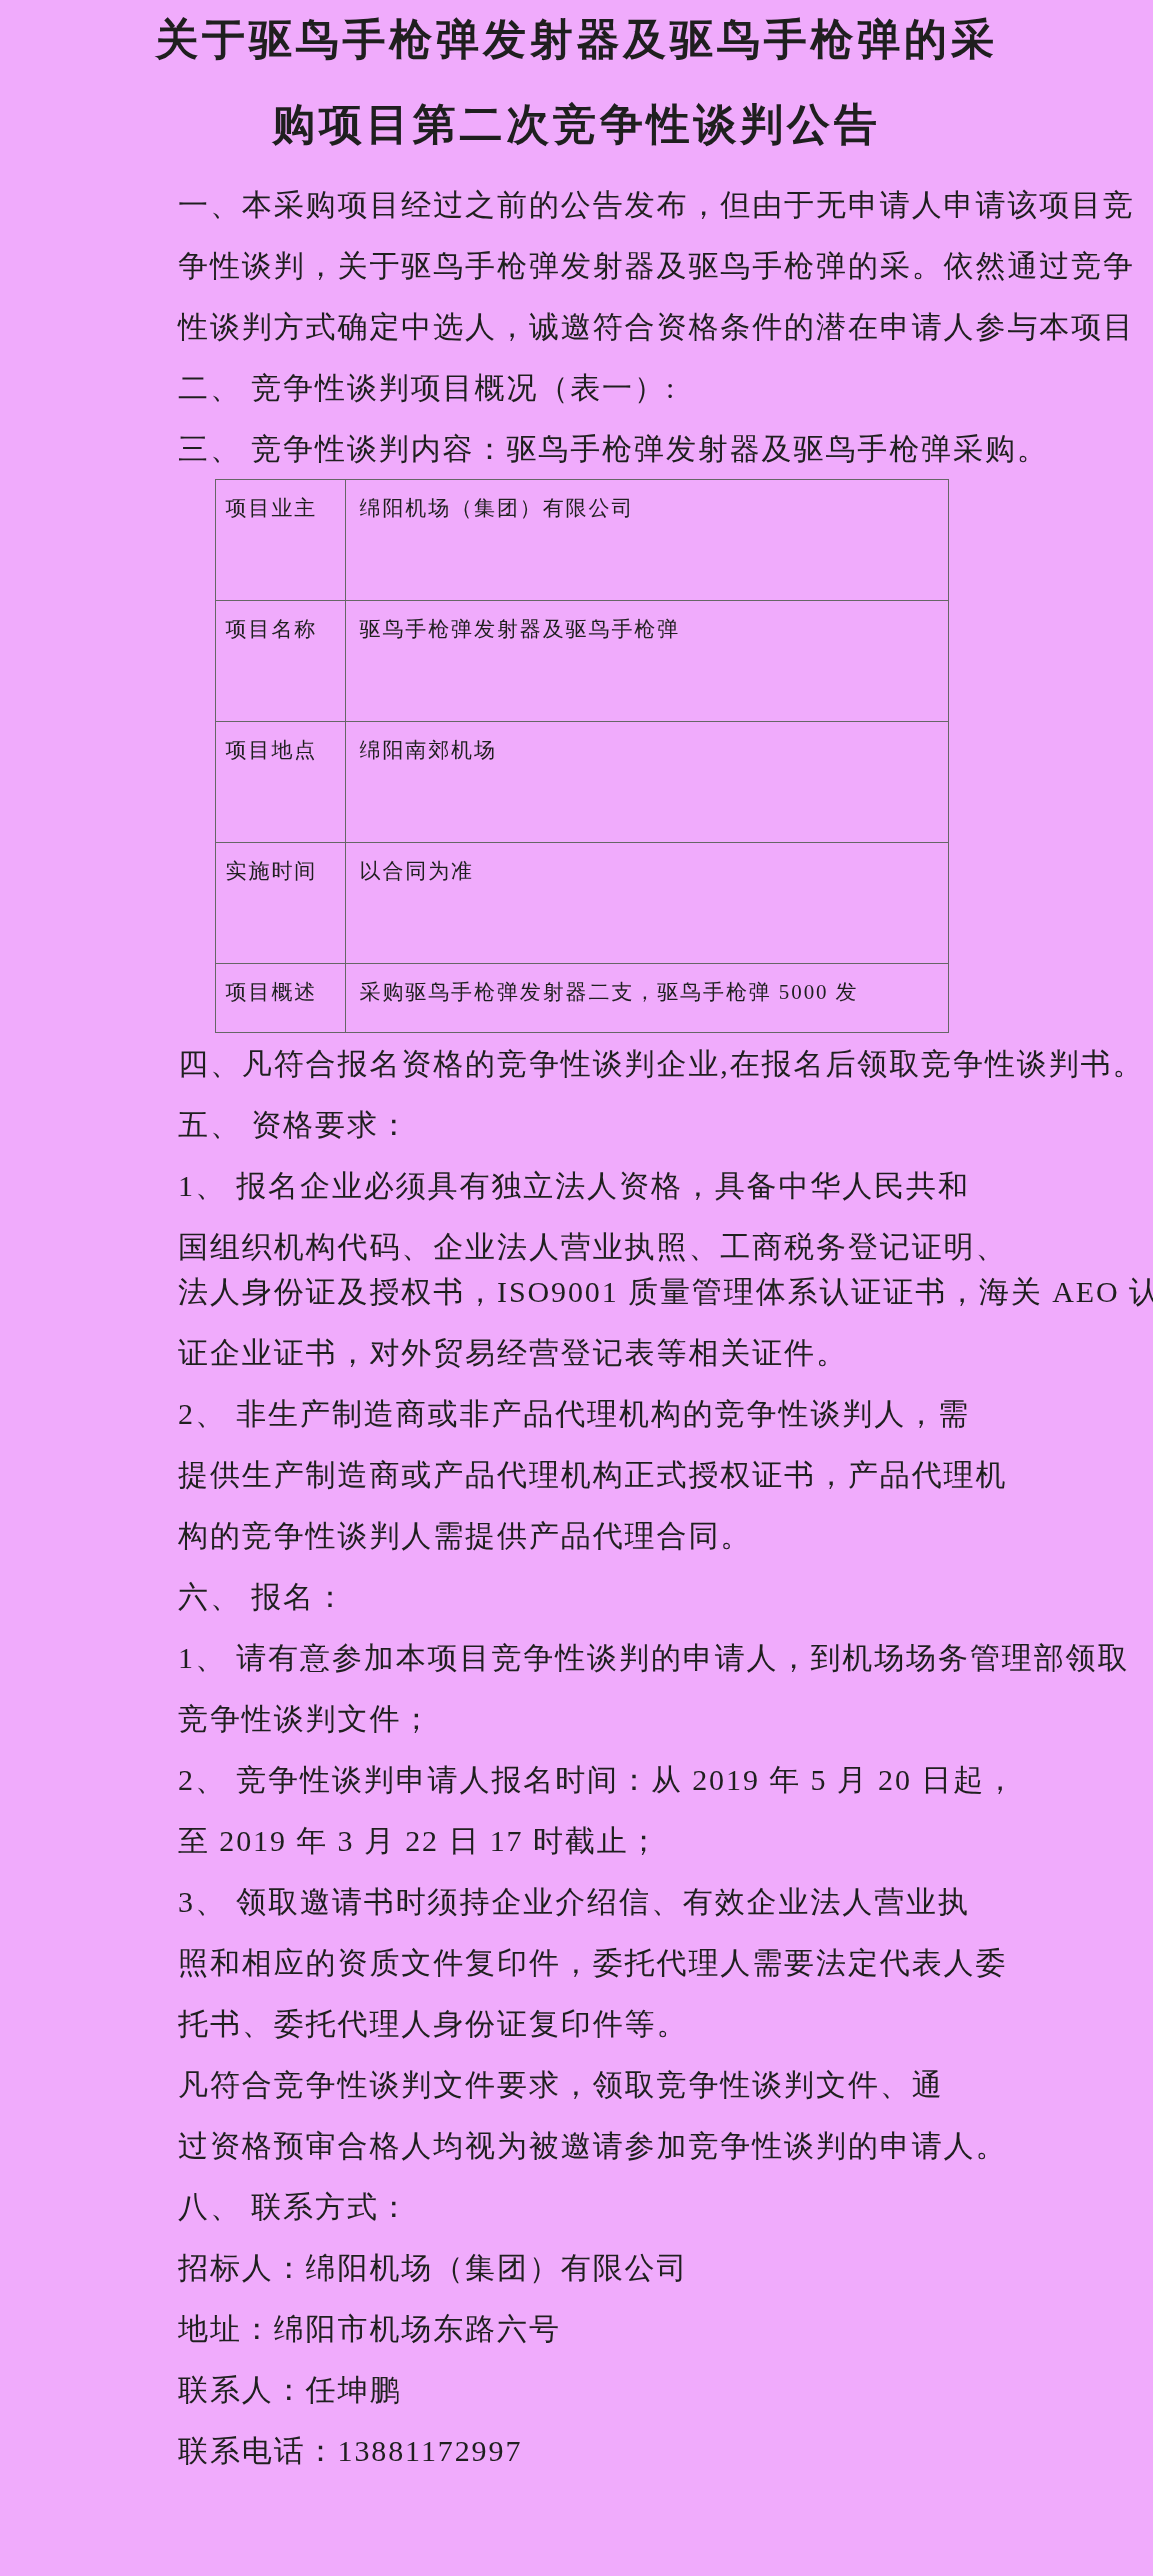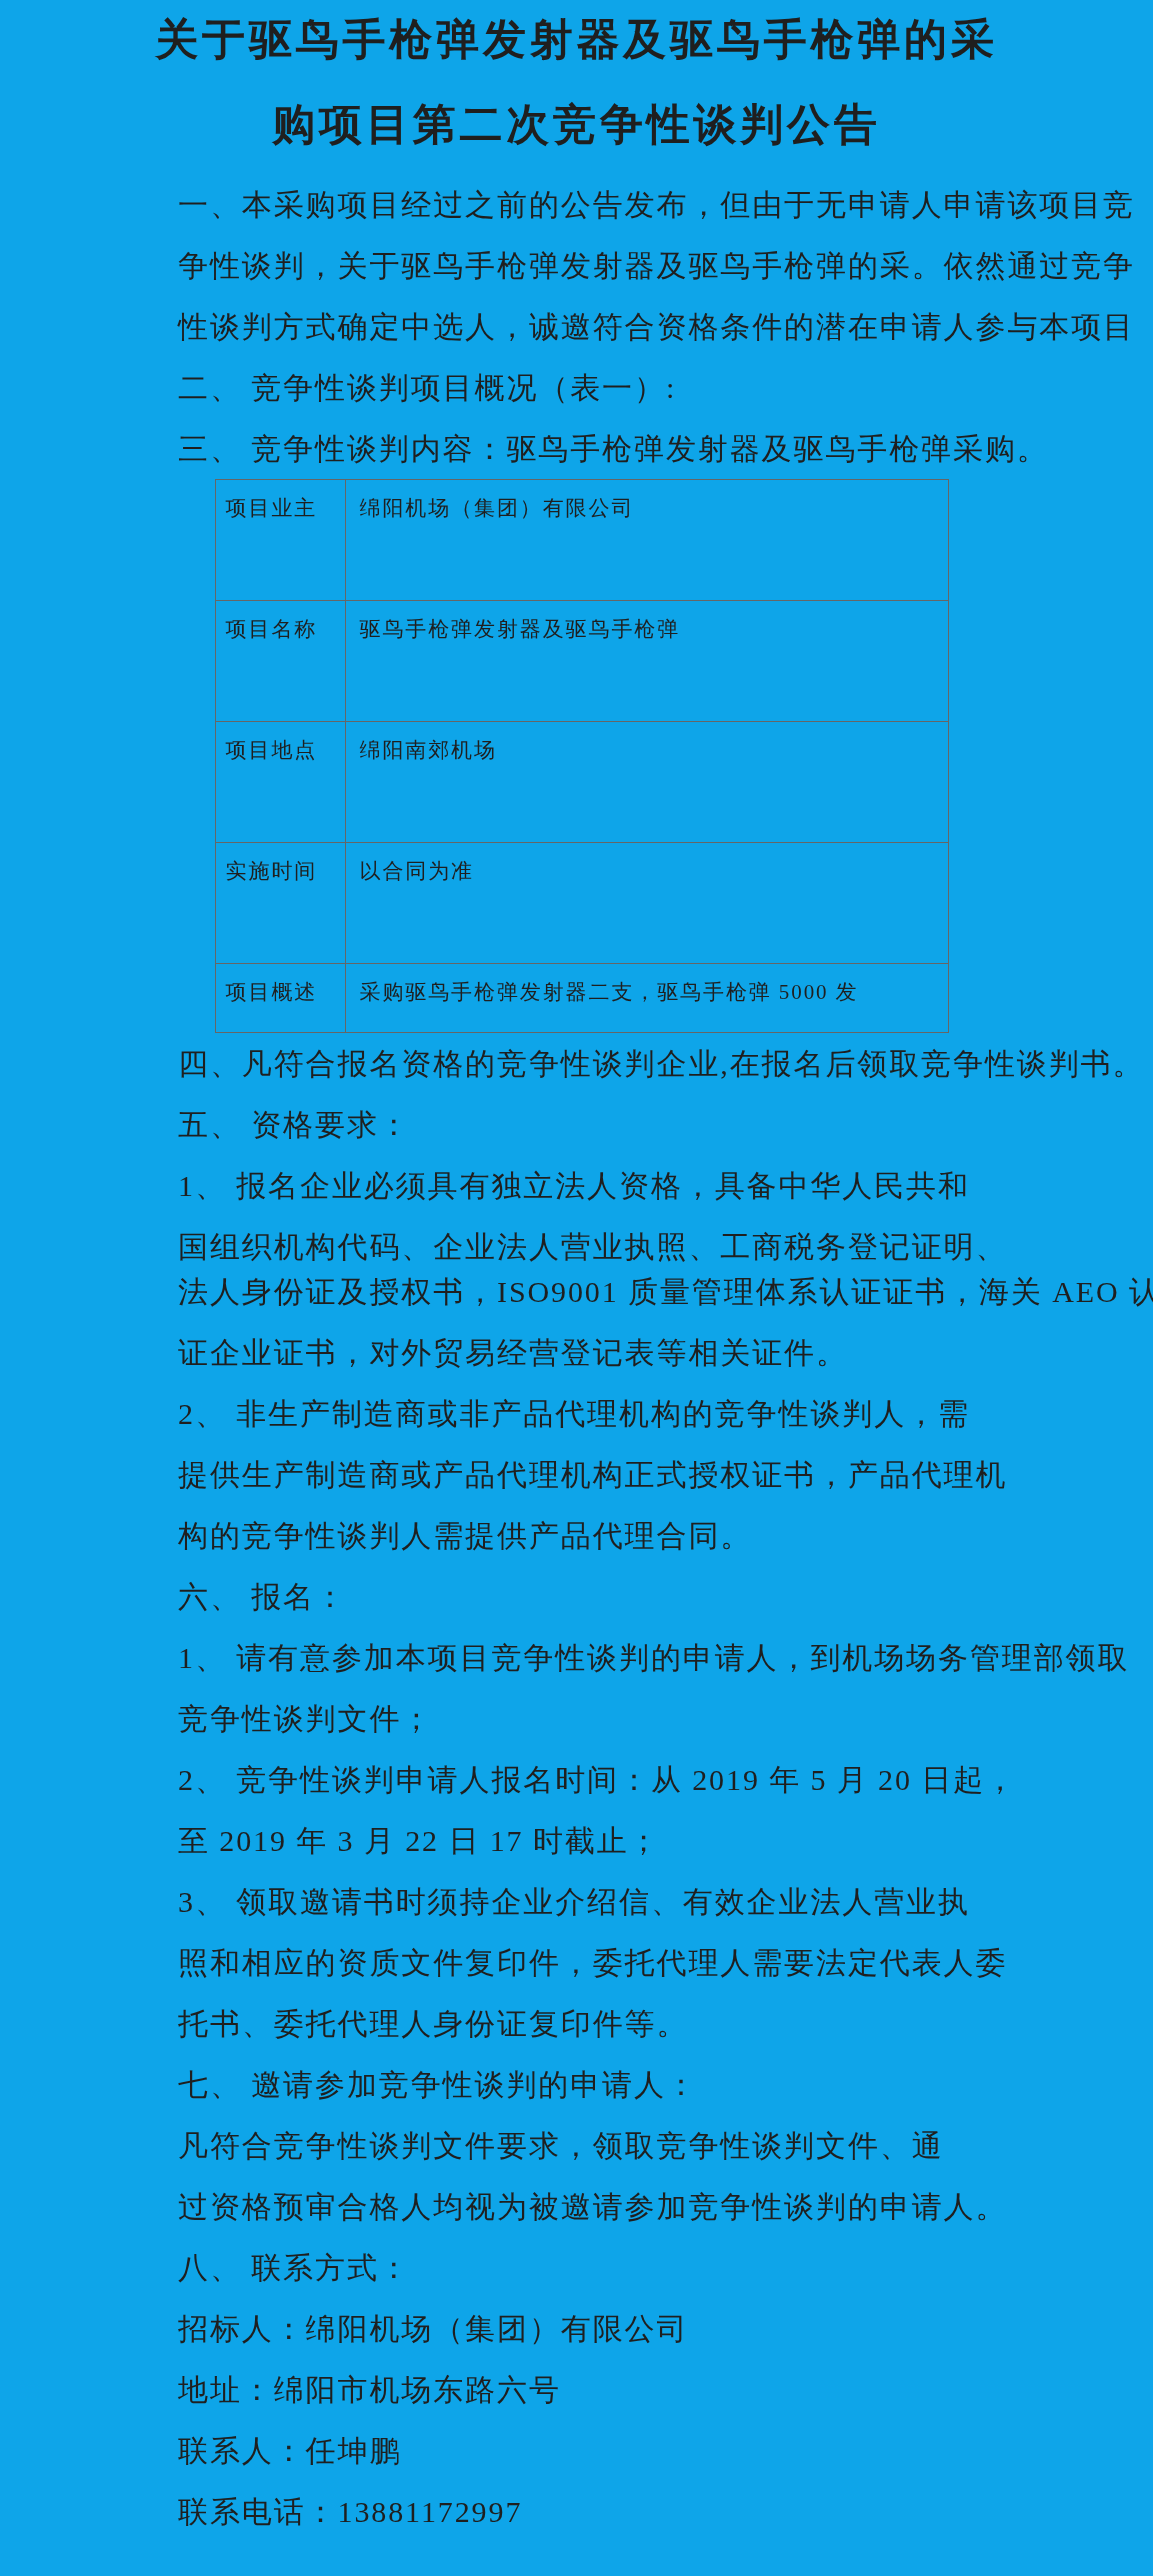--- a/index.html
+++ b/index.html
@@ -1,20 +1,20 @@
 <!DOCTYPE html>
 <html><head>
 <meta charset="utf-8">
 <style>
   html,body{margin:0;padding:0;background:#ffffff;}
   .page{
     position:relative;
     width:1153px;
     height:2576px;
-    background:#0ea5e9;
+    background:#f0abfc;
     color:#1f1f1f;
     font-family:"Liberation Serif","DejaVu Serif",serif;
     overflow:hidden;
   }
   .title-line{
     height:60px;
     line-height:60px;
     text-align:center;
     font-size:43px;
     font-weight:bold;
@@ -111,21 +111,20 @@
     <div class="line">提供生产制造商或产品代理机构正式授权证书，产品代理机</div>
     <div class="line">构的竞争性谈判人需提供产品代理合同。</div>
     <div class="line">六、 报名：</div>
     <div class="line">1、 请有意参加本项目竞争性谈判的申请人，到机场场务管理部领取</div>
     <div class="line">竞争性谈判文件；</div>
     <div class="line">2、 竞争性谈判申请人报名时间：从 2019 年 5 月 20 日起，</div>
     <div class="line">至 2019 年 3 月 22 日 17 时截止；</div>
     <div class="line">3、 领取邀请书时须持企业介绍信、有效企业法人营业执</div>
     <div class="line">照和相应的资质文件复印件，委托代理人需要法定代表人委</div>
     <div class="line">托书、委托代理人身份证复印件等。</div>
-    <div class="line">七、 邀请参加竞争性谈判的申请人：</div>
     <div class="line">凡符合竞争性谈判文件要求，领取竞争性谈判文件、通</div>
     <div class="line">过资格预审合格人均视为被邀请参加竞争性谈判的申请人。</div>
     <div class="line">八、 联系方式：</div>
     <div class="line">招标人：绵阳机场（集团）有限公司</div>
     <div class="line">地址：绵阳市机场东路六号</div>
     <div class="line">联系人：任坤鹏</div>
     <div class="line">联系电话：13881172997</div>
 
   </div>
 </div>

